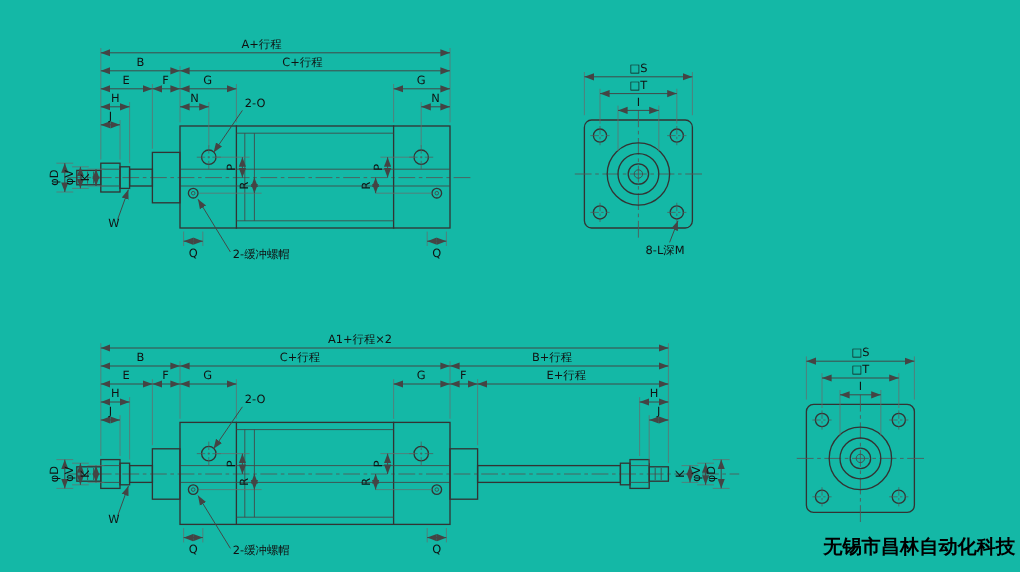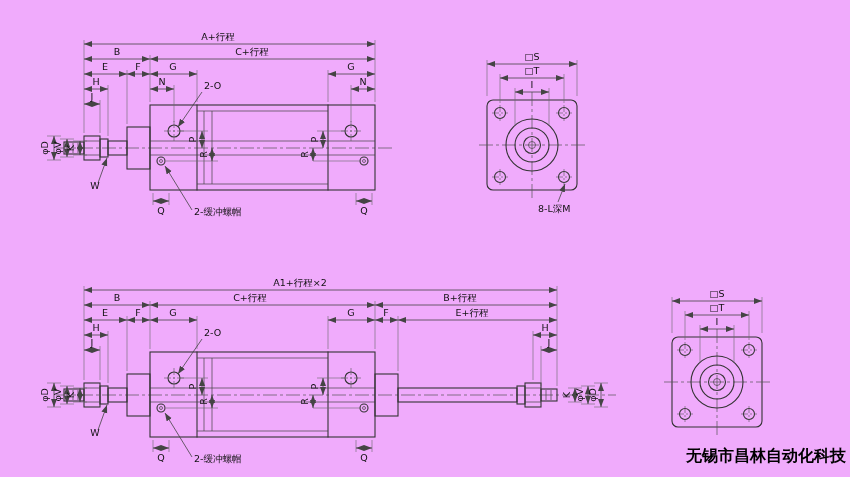--- a/index.html
+++ b/index.html
@@ -1,17 +1,17 @@
 <!DOCTYPE html>
 <html><head>
 <meta charset="utf-8">
 <style>
   html,body { margin:0; padding:0; background:#ffffff; }
   #canvas {
-    width:850px; height:477px; position:relative; background:#f0abfc;
+    width:850px; height:477px; position:relative; background:#14b8a6;
     font-family:"DejaVu Sans","Liberation Sans",sans-serif;
     overflow:hidden;
   }
   svg { display:block; }
   .geo      { stroke:#333; stroke-width:1.1; fill:none; stroke-linecap:square; }
   .geo-thin { stroke:#444; stroke-width:0.7; fill:none; }
   .cl       { stroke:#555; stroke-width:0.7; fill:none; stroke-dasharray:14 3 3 3; }
   .clh      { stroke:#555; stroke-width:0.6; fill:none; stroke-dasharray:7 2 2 2; }
   .ext      { stroke:#6a6a6a; stroke-width:0.6; fill:none; }
   .dim      { stroke:#444; stroke-width:0.8; fill:none;

